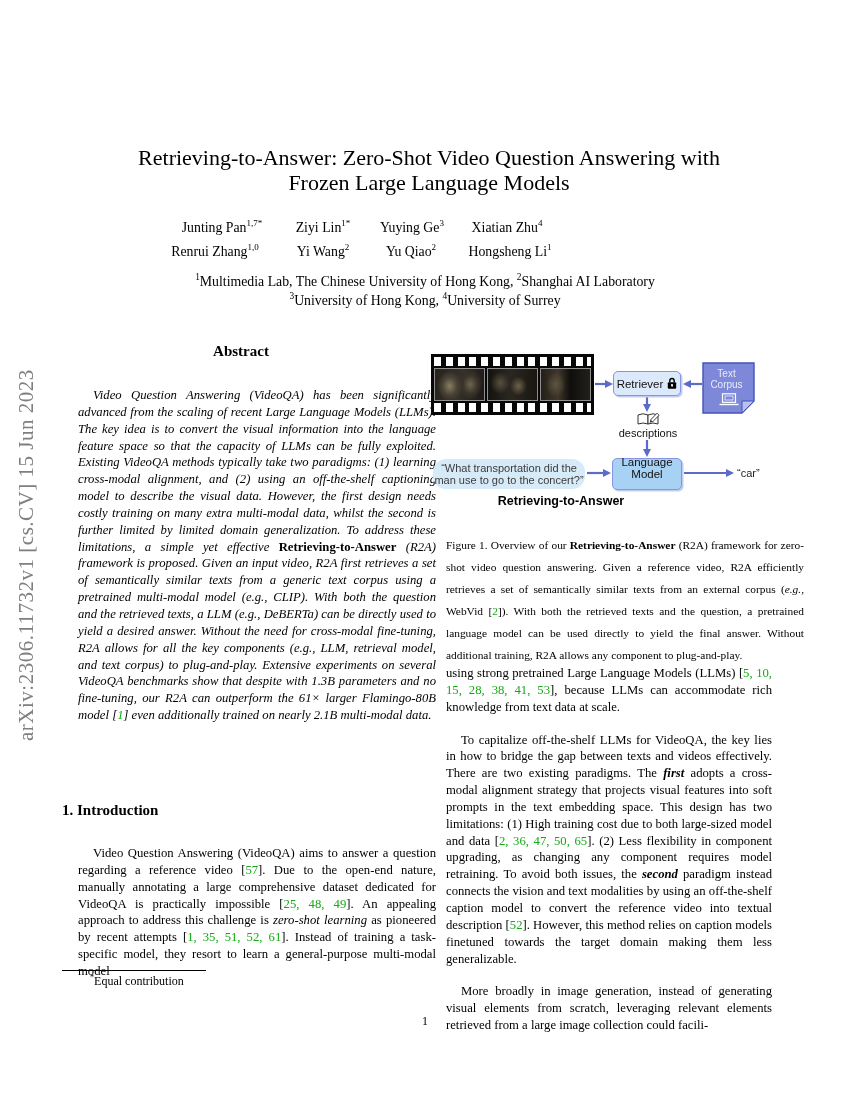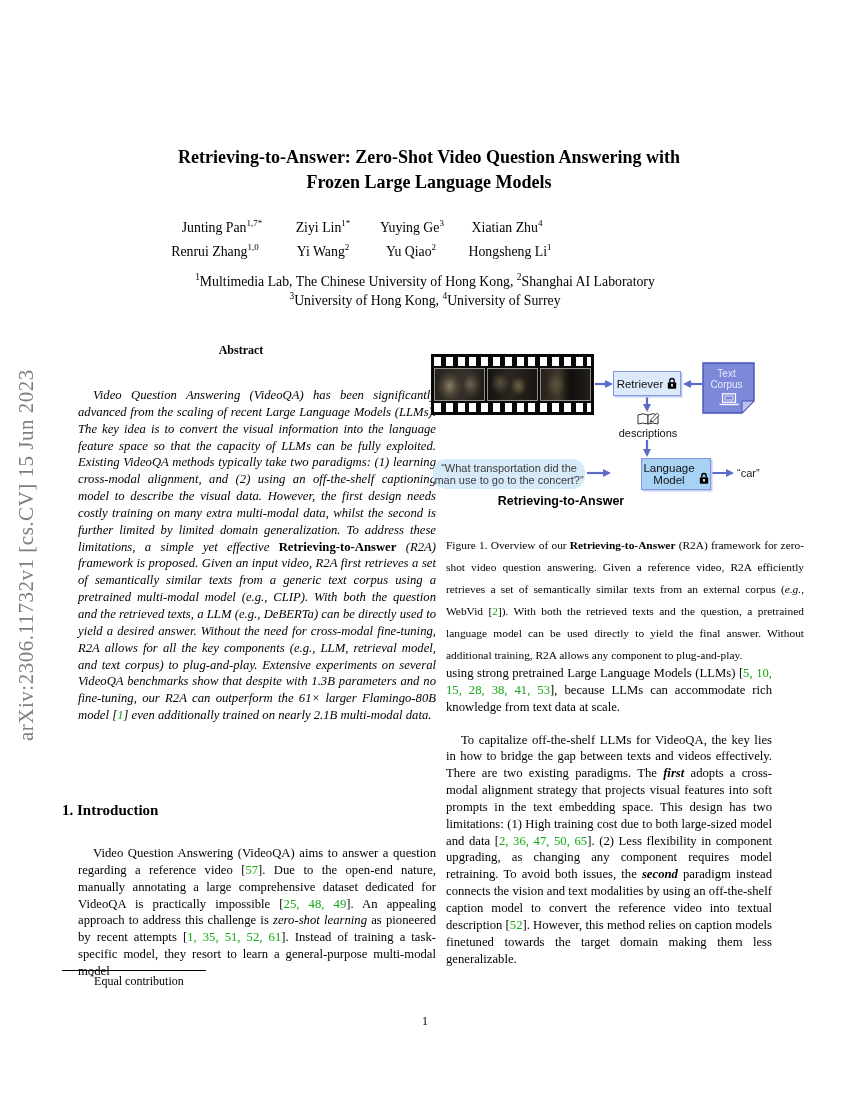--- a/index.html
+++ b/index.html
@@ -8,33 +8,33 @@
   .page *{box-sizing:border-box;}
 
   
   .arxiv-stamp{position:absolute;left:14px;top:285px;height:540px;width:34px;
     writing-mode:vertical-rl;transform:rotate(180deg);
     font-size:21px;color:var(--stamp,#7f7f7f);white-space:nowrap;
     text-align:center;letter-spacing:.5px;}
 
   
   .title{position:absolute;left:70px;right:62px;top:145px;text-align:center;
-    font-weight:bold;font-size:18px;line-height:25px;}
+    font-weight:normal;font-size:22px;line-height:25px;}
   .author{position:absolute;transform:translateX(-50%);font-size:13.8px;white-space:nowrap;}
   .author sup{font-size:9px;vertical-align:super;line-height:0;}
   .affil{position:absolute;left:40px;right:40px;text-align:center;font-size:13.8px;line-height:19px;}
 
   
   .lcol{position:absolute;left:62px;width:358px;}
   .rcol{position:absolute;left:430px;width:358px;}
   .body-text{font-size:12.7px;line-height:16.85px;text-align:justify;}
   .indent{text-indent:15px;}
   p{margin:16px;}
 
-  .abs-head{top:343px;text-align:center;font-weight:bold;font-size:12px;}
+  .abs-head{top:343px;text-align:center;font-weight:bold;font-size:15px;}
   .abs-body{top:371px;font-style:italic;}
   .sec-head{top:802px;font-weight:bold;font-size:15px;}
   .intro-para{top:829px;}
   .footnote-rule{position:absolute;left:62px;top:970px;width:144px;border-top:1px solid #000;}
   .footnote{position:absolute;left:70px;top:974px;font-size:12px;margin-left:20px;}
   .pageno{position:absolute;left:0;right:0;top:1014px;text-align:center;font-size:12px;}
 
   
   .seg-cite{color:var(--citation,#15a915);}
   .seg-b{font-weight:bold;font-style:normal;}
@@ -56,25 +56,25 @@
   .f1{background:radial-gradient(ellipse 18px 22px at 30% 55%,#8a7f63 0%,#4a4336 40%,rgba(0,0,0,0) 70%),
       radial-gradient(ellipse 16px 20px at 72% 50%,#6e6550 0%,#3a342a 45%,rgba(0,0,0,0) 75%),
       linear-gradient(100deg,#262119 0%,#35302a 50%,#1c1916 100%);}
   .f2{background:radial-gradient(ellipse 14px 16px at 25% 45%,#57503e 0%,rgba(0,0,0,0) 70%),
       radial-gradient(ellipse 12px 14px at 62% 55%,#6e6248 0%,rgba(0,0,0,0) 70%),
       linear-gradient(90deg,#15130f,#2b2620 45%,#191611);}
   .f3{background:radial-gradient(ellipse 14px 18px at 30% 50%,#5d5440 0%,rgba(0,0,0,0) 70%),
       linear-gradient(90deg,#241f18 0%,#3f372a 35%,#0f0e0c 60%,#23201b 100%);}
 
   .nodebox{position:absolute;display:flex;align-items:center;justify-content:center;gap:4px;
-    border:1.6px solid #8595e2;border-radius:0;box-shadow:1.5px 1.5px 0 #c3cbf0;
+    border:1.6px solid #8595e2;border-radius:5px;box-shadow:1.5px 1.5px 0 #c3cbf0;
     font-size:11.5px;color:#111;}
   .retriever{left:183px;top:25px;width:68px;height:25px;background:var(--retriever_fill,#dce9fb);}
   .lm{left:182px;top:112px;width:70px;height:32px;background:var(--lm_fill,#a8d2f3);
-      flex-direction:row;margin-left:29px;}
+      flex-direction:column;}
   .lm .lines{text-align:center;line-height:12.5px;}
 
   .corpus{position:absolute;left:272px;top:16px;width:53px;height:52px;}
   .corpus .lbl{position:absolute;left:0;right:4px;text-align:center;color:#e8ebfa;font-size:10px;line-height:11px;}
   .bubble{position:absolute;left:3px;top:113px;width:152px;height:30px;border-radius:13px;
     background:var(--bubble_fill,#d6eaf8);color:#3c3c3c;font-size:11px;line-height:12.3px;
     display:flex;flex-direction:column;align-items:center;justify-content:center;text-align:center;}
   .desc-label{position:absolute;left:170px;top:81px;width:96px;text-align:center;font-size:11px;color:#111;}
   .book{position:absolute;left:206px;top:65px;}
   .answer{position:absolute;left:307px;top:121px;font-size:11px;color:#222;white-space:nowrap;}
@@ -201,16 +201,17 @@
     </div>
 
     <div class="answer">“car”</div>
     <div class="diagram-label">Retrieving-to-Answer</div>
   </div>
 
   <p class="rcol body-text caption"><span>Figure 1.  Overview of our </span><span class="seg-b">Retrieving-to-Answer</span><span> (R2A) framework for zero-shot video question answering.  Given a reference video, R2A efficiently retrieves a set of semantically similar texts from an external corpus (</span><span class="seg-i">e.g.</span><span>, WebVid [</span><span class="seg-cite">2</span><span>]). With both the retrieved texts and the question, a pretrained language model can be used directly to yield the final answer.  Without additional training, R2A allows any component to plug-and-play.</span></p>
   <div class="rcol rbody">
     <p class="body-text"><span>using strong pretrained Large Language Models (LLMs) [</span><span class="seg-cite">5, 10, 15, 28, 38, 41, 53</span><span>], because LLMs can accommodate rich knowledge from text data at scale.</span></p>
     <p class="body-text indent"><span>To capitalize off-the-shelf LLMs for VideoQA, the key lies in how to bridge the gap between texts and videos effectively. There are two existing paradigms. The </span><span class="seg-bi">first</span><span> adopts a cross-modal alignment strategy that projects visual features into soft prompts in the text embedding space.  This design has two limitations: (1) High training cost due to both large-sized model and data [</span><span class="seg-cite">2, 36, 47, 50, 65</span><span>]. (2) Less flexibility in component upgrading, as changing any component requires model retraining.  To avoid both issues, the </span><span class="seg-bi">second</span><span> paradigm instead connects the vision and text modalities by using an off-the-shelf caption model to convert the reference video into textual description [</span><span class="seg-cite">52</span><span>]. However, this method relies on caption models finetuned towards the target domain making them less generalizable.</span></p>
+    <p class="body-text indent"><span>More broadly in image generation, instead of generating visual elements from scratch, leveraging relevant elements retrieved from a large image collection could facili-</span></p>
   </div>
 
   <div class="pageno">1</div>
 </div>
 
 </body></html>

